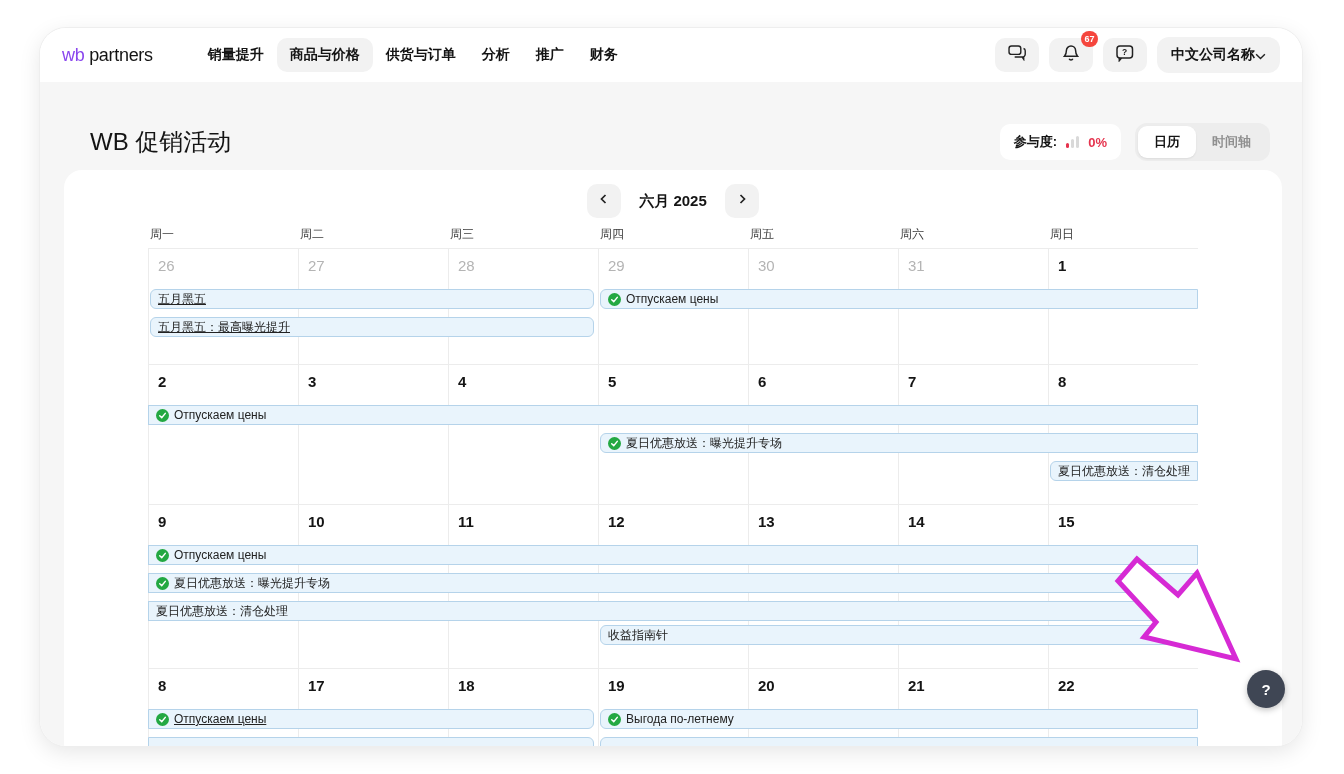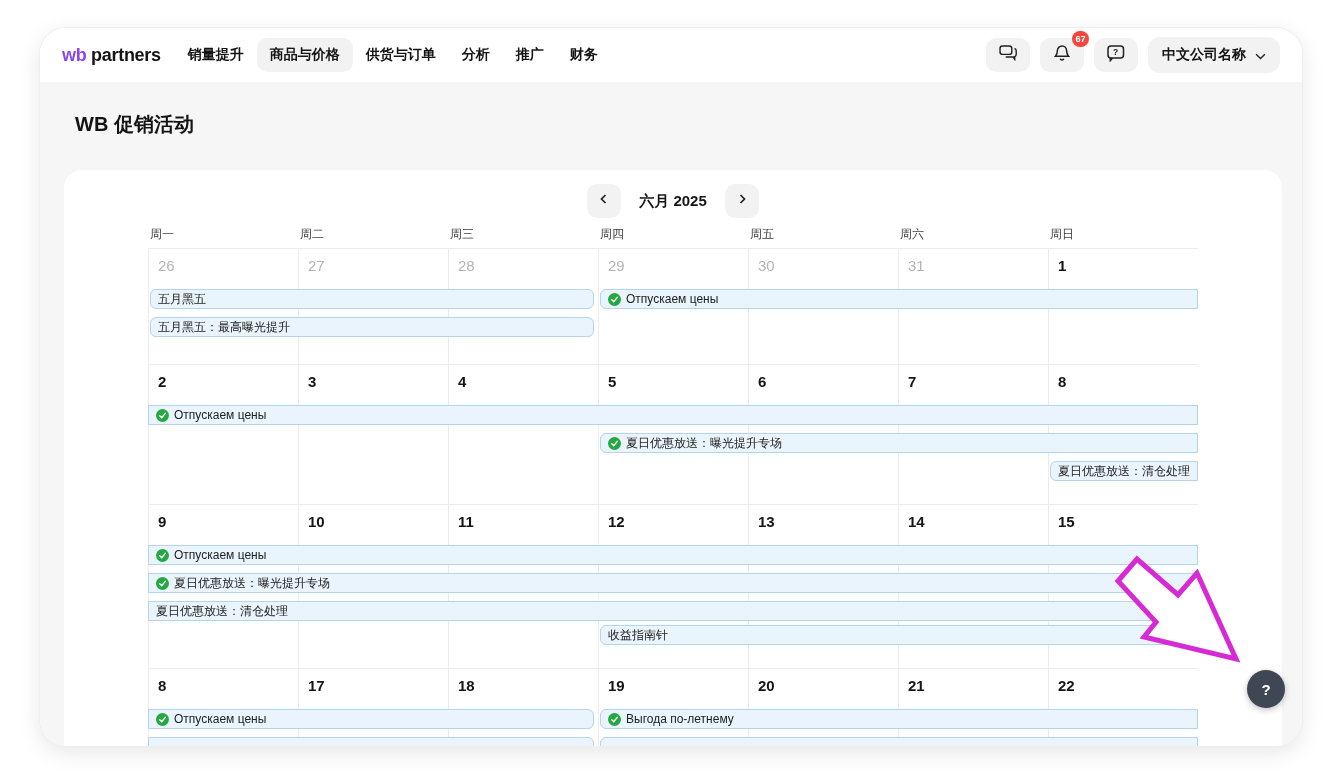--- a/index.html
+++ b/index.html
@@ -4,36 +4,36 @@
 <style>
   html,body{margin:0;padding:0;width:1344px;height:774px;background:#fff;
     font-family:"Liberation Sans","DejaVu Sans",sans-serif;overflow:hidden;}
   *{box-sizing:border-box;}
 
   .app-card{position:absolute;left:40px;top:28px;width:1262px;height:718px;background:#fff;
     border-radius:26px;box-shadow:0 0 0 1px #eeeeee,0 6px 22px rgba(0,0,0,.10);overflow:hidden;}
 
   
   .navbar{height:54px;display:flex;align-items:center;padding:0 22px;background:#fff;gap:6px;}
-  .logo{font-size:18px;font-weight:700;letter-spacing:-.3px;margin-right:8px;white-space:nowrap;}
+  .logo{font-size:18px;font-weight:400;letter-spacing:-.3px;margin-right:36px;white-space:nowrap;}
   .logo .wb{color:#8a46ee;}
   .logo .rest{color:#141414;}
   .nav-item{font-size:14px;font-weight:600;color:#141414;padding:8px 13px;border-radius:10px;cursor:pointer;white-space:nowrap;}
   .nav-item.active{background:#f2f2f2;}
   .nav-right{margin-left:auto;display:flex;align-items:center;gap:10px;}
   .icon-btn{width:44px;height:34px;background:#f2f2f2;border-radius:10px;display:flex;align-items:center;justify-content:center;position:relative;cursor:pointer;}
   .badge{position:absolute;top:-7px;right:-5px;background:#f5463d;color:#fff;font-size:9px;font-weight:bold;
     min-width:17px;height:16px;border-radius:9px;display:flex;align-items:center;justify-content:center;padding:0 3px;}
   .company-btn{background:#f2f2f2;border-radius:12px;padding:9px 14px;font-size:14px;font-weight:700;color:#141414;
-    display:flex;align-items:center;gap:9px;cursor:pointer;white-space:nowrap;}
+    display:flex;align-items:center;gap:0;cursor:pointer;white-space:nowrap;}
 
   
   .content{position:absolute;top:54px;left:0;right:0;bottom:0;background:#f6f6f6;}
   .title-row{display:flex;align-items:center;padding:26px 32px 0 32px;}
-  .page-title{font-size:20px;font-weight:700;color:#141414;margin:3px;}
+  .page-title{font-size:24px;font-weight:400;color:#141414;margin:18px;}
   .header-right{margin-left:auto;display:flex;align-items:center;gap:14px;}
   .participation{background:#fff;border-radius:10px;padding:9px 14px;display:flex;align-items:center;gap:9px;
     font-size:13px;font-weight:700;color:#141414;}
   .pbars{display:flex;align-items:flex-end;gap:2px;height:12px;}
   .pbar{width:3px;border-radius:1.5px;background:#d9d9d9;}
   .pbar.red{background:#e5344e;}
   .pvalue{color:#e5344e;font-weight:700;}
   .toggle{background:#ededed;border-radius:12px;padding:3px;display:flex;}
   .seg{padding:7px 16px;font-size:13px;font-weight:600;color:#8f8f8f;border-radius:9px;cursor:pointer;white-space:nowrap;}
   .seg.selected{background:#fff;color:#141414;box-shadow:0 1px 2px rgba(0,0,0,.08);}
@@ -49,21 +49,21 @@
   .week{position:relative;border-top:1px solid #ececec;}
   .cells{position:absolute;inset:0;display:grid;grid-template-columns:repeat(7,150px);}
   .cell{border-left:1px solid #ececec;}
   .dates{position:relative;display:grid;grid-template-columns:repeat(7,150px);padding-top:8px;}
   .date{padding-left:10px;font-size:15px;font-weight:600;color:#151515;}
   .date.muted{color:#b4b4b4;font-weight:500;}
   .event{position:absolute;height:20px;background:#e9f4fc;border:1px solid #b5d3ea;color:#222;
     display:flex;align-items:center;gap:5px;padding-left:7px;font-size:12px;font-weight:500;
     white-space:nowrap;overflow:hidden;cursor:pointer;}
   .event.rl{border-top-left-radius:6px;border-bottom-left-radius:6px;}
-  .event.rr{border-top-right-radius:6px;border-bottom-right-radius:6px;}
+  .event.rr{border-top-right-radius:6px;border-bottom-right-radius:6px;text-decoration:underline;}
 
   
   .arrow-wrap{position:absolute;left:1103px;top:545px;width:145px;height:125px;z-index:40;pointer-events:none;}
   .fab{position:absolute;left:1247px;top:670px;width:38px;height:38px;border-radius:50%;background:#3f4654;
     color:#fff;font-size:15px;font-weight:700;display:flex;align-items:center;justify-content:center;
     z-index:50;cursor:pointer;box-shadow:0 2px 6px rgba(0,0,0,.25);}
 </style>
 </head>
 <body>
 
@@ -117,20 +117,35 @@
             <polyline points="1,1.4 6,6.4 11,1.4"></polyline>
           </svg>
         </span>
       </div>
     </div>
   </div>
 
   <div class="content">
     <div class="title-row">
       <h1 class="page-title">WB 促销活动</h1>
+      <div class="header-right">
+        <div class="participation">
+          <span>参与度:</span>
+          <span class="pbars">
+            <span class="pbar red" style="height:5px"></span>
+            <span class="pbar" style="height:9px"></span>
+            <span class="pbar" style="height:12px"></span>
+          </span>
+          <span class="pvalue">0%</span>
+        </div>
+        <div class="toggle" id="view-toggle">
+            <div class="seg selected">日历</div>
+            <div class="seg">时间轴</div>
+          </div>
+      </div>
     </div>
 
     <div class="cal-card">
       <div class="cal-nav">
         <div class="nav-btn">
           <span>
             <svg width="14" height="14" viewBox="0 0 14 14" fill="none" stroke="#222" stroke-width="1.7">
               <polyline points="8.5,3 4.5,7 8.5,11"></polyline>
             </svg>
           </span>

